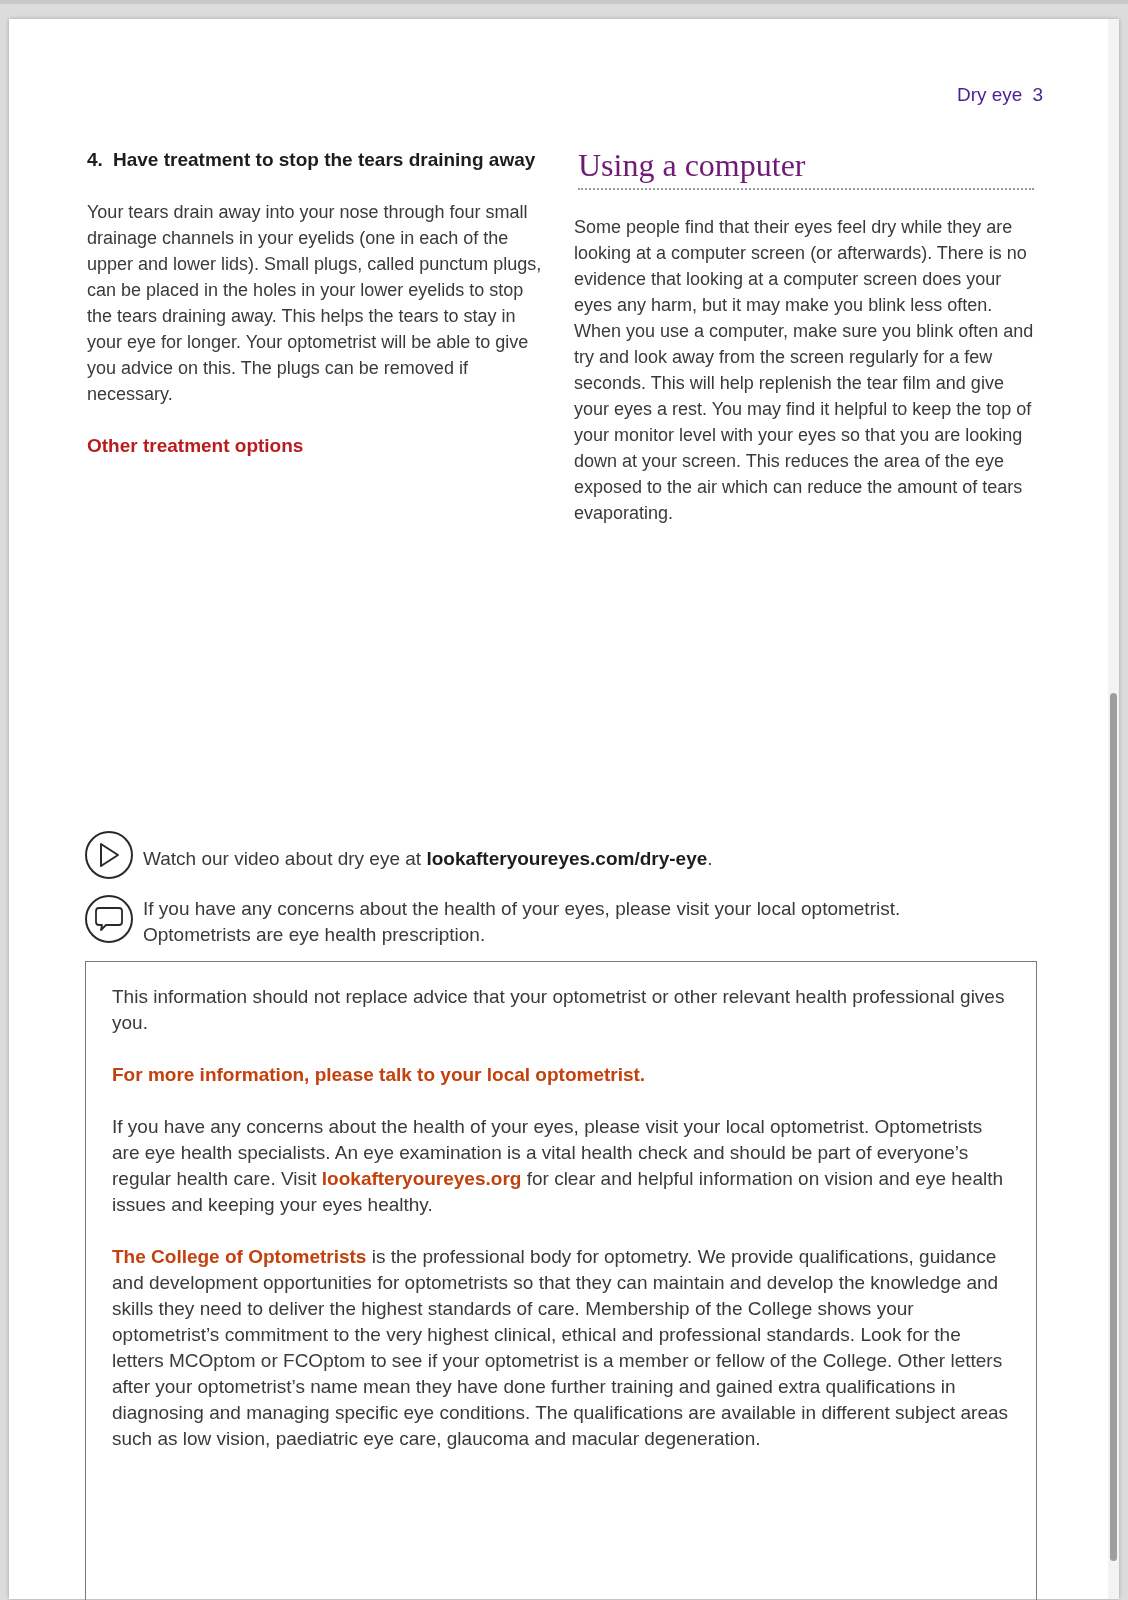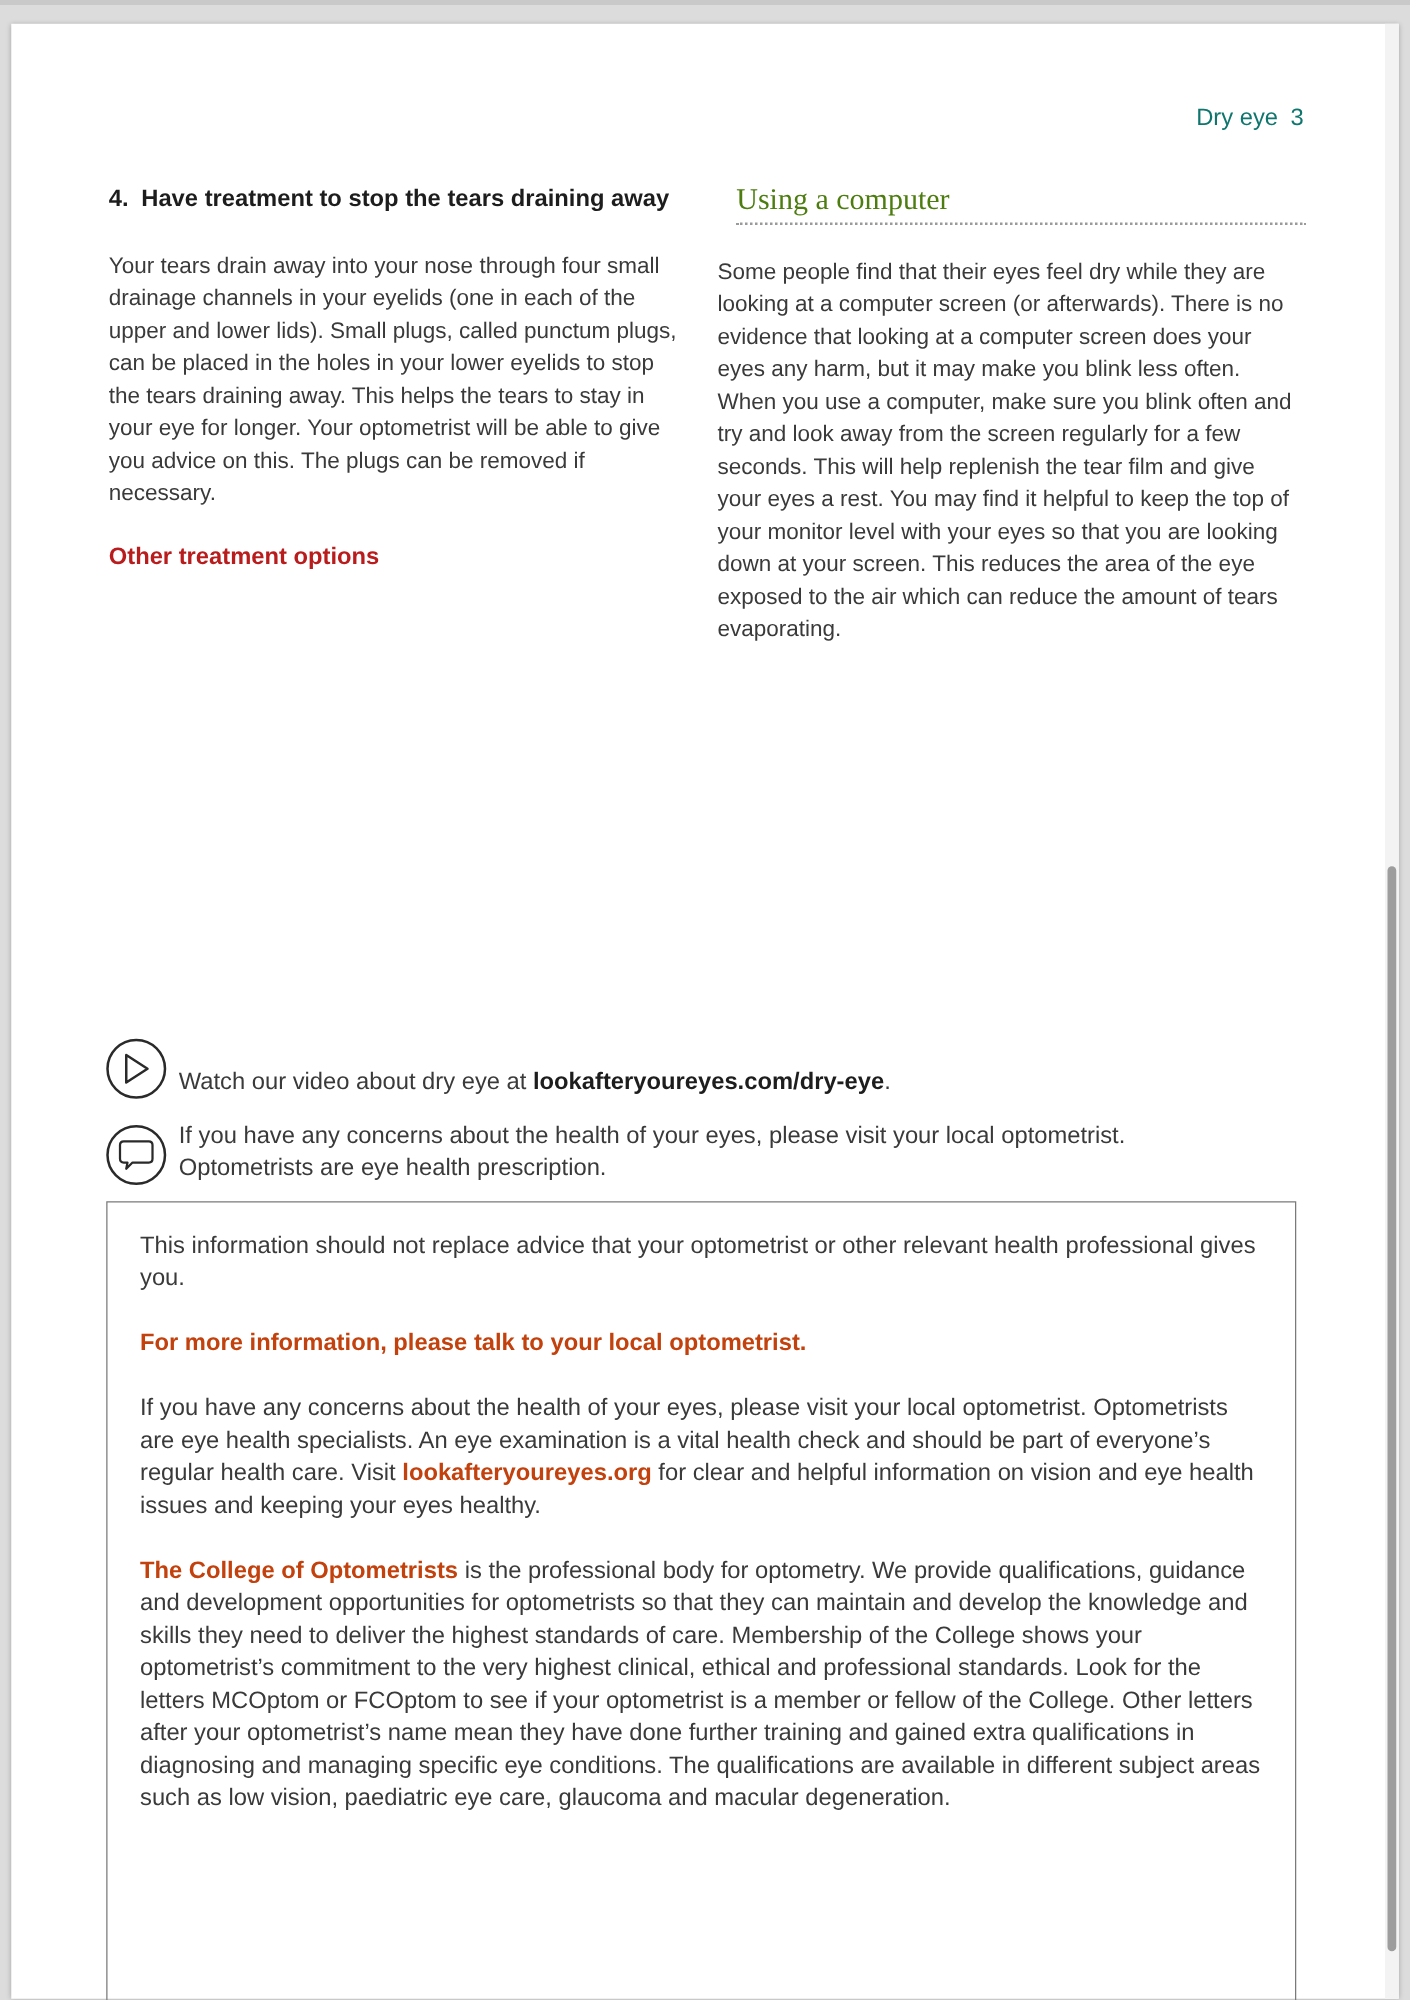--- a/index.html
+++ b/index.html
@@ -14,45 +14,45 @@
     position: absolute; left: 0; top: 0; width: 1128px; height: 4px;
     background: #c9c9c9;
   }
   .page {
     position: absolute; left: 9px; top: 19px; width: 1110px; height: 1580px;
     background: #ffffff;
     box-shadow: 0 0 4px rgba(0,0,0,0.25);
   }
   .running-head {
     position: absolute; right: 76px; top: 65px;
-    font-size: 19px; color: #0f766e;
+    font-size: 19px; color: #4c1d95;
   }
   .running-head .num { margin-left: 10px; }
   .col-left { position: absolute; left: 78px; top: 128px; width: 460px; }
   .col-right { position: absolute; left: 565px; top: 128px; width: 460px; }
   .list-heading {
     display: flex; font-weight: bold; font-size: 19px; line-height: 26px;
     color: #1d1d1d; margin: 0 0 26px 0;
   }
   .list-heading .n { width: 26px; flex: none; }
   p.body {
     margin: 1px 0 26px 0; font-size: 18px; line-height: 26px; color: #3a3a3a;
   }
   .sub-heading {
     font-weight: bold; font-size: 19px; line-height: 26px; color: #b91c1c;
     margin: 0 0 26px 0;
   }
   .section-title {
-    font-family: "Liberation Serif", serif; font-size: 24px; color: #4d7c0f;
+    font-family: "Liberation Serif", serif; font-size: 32px; color: #701a75;
     padding-bottom: 4px;
     border-bottom: 2px dotted #9a9a9a;
-    margin: 0 0 24px 15px; width: 456px;
+    margin: 0 0 24px 4px; width: 456px;
   }
   .callouts { position: absolute; left: 76px; top: 812px; width: 960px; }
-  .callout { display: flex; align-items: flex-end; margin-bottom: 10px; }
+  .callout { display: flex; align-items: center; margin-bottom: 10px; }
   .callout .icon {
     width: 48px; height: 48px; border: 2px solid #2a2a2a; border-radius: 50%;
     flex: none; display: flex; align-items: center; justify-content: center;
     box-sizing: border-box; margin-right: 10px;
   }
   .callout .text { font-size: 19px; line-height: 26px; color: #3a3a3a; padding-top: 7px; }
   .callout .text b { color: #1d1d1d; }
   .info-box {
     position: absolute; left: 76px; top: 942px; width: 952px; height: 648px;
     border: 1.5px solid #7a7a7a; box-sizing: border-box;

